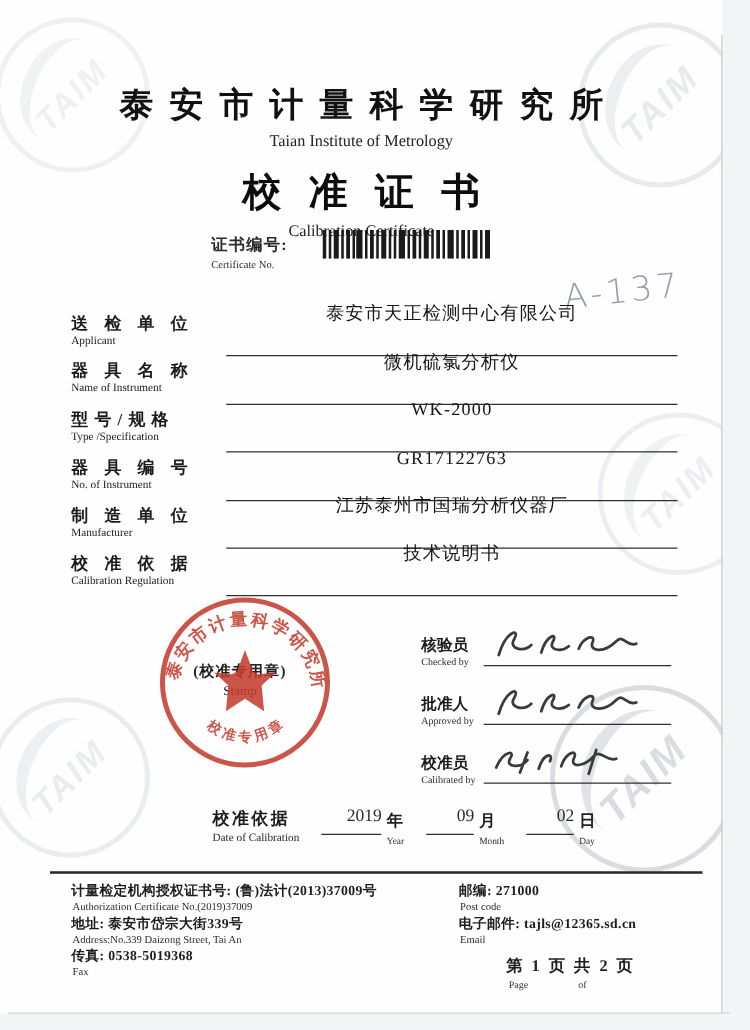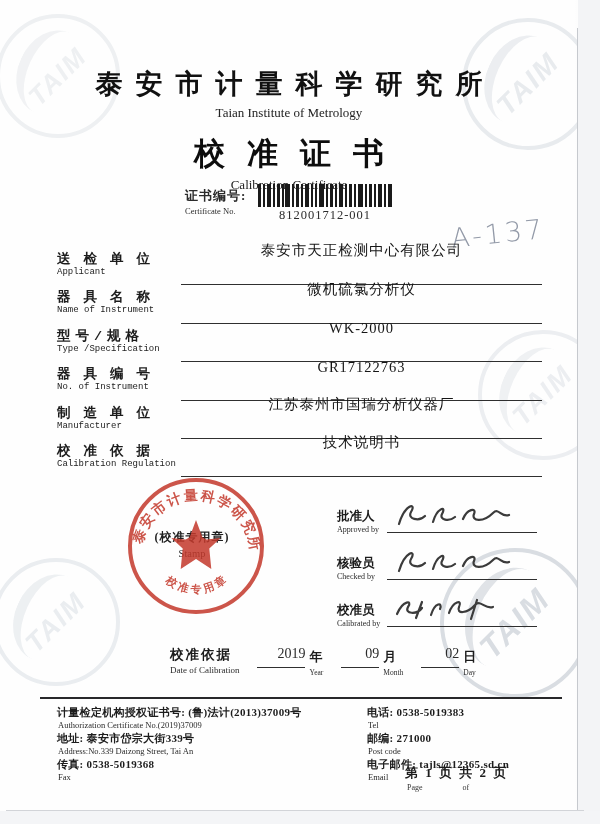--- a/index.html
+++ b/index.html
@@ -27,35 +27,35 @@
     font-weight:bold; font-style:italic; transform:rotate(-45deg); letter-spacing:2px; }
 
   
   .hdr { position:absolute; top:66px; left:0; width:578px; text-align:center; }
   .hdr-cn { font-size:27px; font-weight:bold; letter-spacing:13px; padding-left:13px; color:#111; }
   .hdr-en { font-size:13px; margin-top:3px; color:#222; }
   .title-cn { font-size:31px; font-weight:bold; letter-spacing:22px; padding-left:22px; margin-top:12px; color:#0d0d0d; }
   .title-en { font-size:13px; margin-top:2px; color:#222; }
 
   
-  .certno-label { position:absolute; left:185px; top:187px; }
+  .certno-label { position:absolute; left:169px; top:187px; }
   .certno-label-cn { font-size:13px; font-weight:bold; letter-spacing:1px; }
   .certno-label-en { font-size:8.5px; margin-top:1px; }
   .barcode-wrap { position:absolute; left:258px; top:184px; width:134px; text-align:center; }
   .barcode-wrap svg { display:block; }
   .barcode-num { font-size:12.5px; letter-spacing:1px; margin-top:1px; }
 
   .hand-note { position:absolute; left:451px; top:217px; width:110px;
     font-family:"DejaVu Sans",sans-serif; font-weight:300; font-size:27px;
     color:#939aa8; transform:rotate(-6deg); letter-spacing:3px; }
 
   
   .fields { position:absolute; top:247px; left:57px; width:485px; }
   .frow { display:flex; height:38.4px; align-items:stretch; }
-  .flabel { width:124px; padding-top:3px;font-family:Liberation Mono, monospace; }
+  .flabel { width:124px; padding-top:3px; }
   .flabel-cn { font-size:13.5px; font-weight:bold; letter-spacing:13px; white-space:nowrap; color:#1c1c1c; }
   .frow:nth-child(3) .flabel-cn { letter-spacing:5px; }
   .flabel-en { font-size:9px; color:#222; margin-top:-1px; }
   .fvalue { flex:1; border-bottom:1.6px solid #2f2f2f; display:flex; align-items:flex-end; justify-content:center;
     font-size:14.5px; letter-spacing:1px; padding-bottom:24px; color:#151515; }
 
   
   .stamp-box { position:absolute; left:121px; top:471px; width:150px; height:150px; }
   .stamp-overlay { position:absolute; left:4px; top:58px; width:134px; text-align:center; color:#1f1f1f; }
   .stamp-overlay-cn { font-size:12px; font-weight:bold; letter-spacing:1px; }
@@ -163,21 +163,20 @@
         <rect x="96" y="0" width="2" height="23"></rect>
           <rect x="100" y="0" width="5" height="23"></rect>
         <rect x="107" y="0" width="2" height="23"></rect>
           <rect x="111" y="0" width="3" height="23"></rect>
         <rect x="116" y="0" width="2" height="23"></rect>
           <rect x="120" y="0" width="4" height="23"></rect>
         <rect x="126" y="0" width="2" height="23"></rect>
           <rect x="130" y="0" width="4" height="23"></rect>
       </g>
     </svg>
-    <div class="barcode-num">812001712-001</div>
   </div>
 
   <div class="hand-note">A-137</div>
 
   <div class="fields">
     <div class="frow">
       <div class="flabel">
         <div class="flabel-cn">送检单位</div>
         <div class="flabel-en">Applicant</div>
       </div>
@@ -235,33 +234,33 @@
       <path id="sealBottom" d="M 40,106 A 46,46 0 0 0 110,106" fill="none"></path>
       <text font-size="11" fill="#c43a2d" font-weight="bold" letter-spacing="3">
         <textPath href="#sealBottom" startOffset="8%">校准专用章</textPath>
       </text>
     </svg>
   </div>
 
   <div class="sigs">
     <div class="sigrow">
       <div class="siglabel">
-        <div class="siglabel-cn">批准人</div>
-        <div class="siglabel-en">Approved by</div>
+        <div class="siglabel-cn">核验员</div>
+        <div class="siglabel-en">Checked by</div>
       </div>
       <div class="sigline">
         <svg class="sig-svg" width="130" height="36" viewBox="0 0 130 36">
           <path d="M10 28 C16 8, 28 6, 22 16 C18 23, 30 26, 36 20 M44 26 C48 12, 58 9, 53 18 C50 24, 60 26, 66 21 M74 23 C78 13, 88 11, 85 18 C82 25, 94 27, 104 17 C110 11, 112 22, 120 19" fill="none" stroke="#3b3b3b" stroke-width="2.2" stroke-linecap="round"></path>
         </svg>
       </div>
     </div>
     <div class="sigrow">
       <div class="siglabel">
-        <div class="siglabel-cn">核验员</div>
-        <div class="siglabel-en">Checked by</div>
+        <div class="siglabel-cn">批准人</div>
+        <div class="siglabel-en">Approved by</div>
       </div>
       <div class="sigline">
         <svg class="sig-svg" width="130" height="36" viewBox="0 0 130 36">
           <path d="M10 28 C16 8, 28 6, 22 16 C18 23, 30 26, 36 20 M44 26 C48 12, 58 9, 53 18 C50 24, 60 26, 66 21 M74 23 C78 13, 88 11, 85 18 C82 25, 94 27, 104 17 C110 11, 112 22, 120 19" fill="none" stroke="#3b3b3b" stroke-width="2.2" stroke-linecap="round"></path>
         </svg>
       </div>
     </div>
     <div class="sigrow">
       <div class="siglabel">
         <div class="siglabel-cn">校准员</div>
@@ -307,24 +306,20 @@
       <div class="fpair">
         <div class="fpair-cn">地址: 泰安市岱宗大街339号</div>
         <div class="fpair-en">Address:No.339 Daizong Street, Tai An</div>
       </div>
       <div class="fpair">
         <div class="fpair-cn">传真: 0538-5019368</div>
         <div class="fpair-en">Fax</div>
       </div>
     </div>
     <div class="fcol-right">
-      <div class="fpair">
-        <div class="fpair-cn">电话: 0538-5019383</div>
-        <div class="fpair-en">Tel</div>
-      </div>
       <div class="fpair">
         <div class="fpair-cn">邮编: 271000</div>
         <div class="fpair-en">Post code</div>
       </div>
       <div class="fpair">
         <div class="fpair-cn">电子邮件: tajls@12365.sd.cn</div>
         <div class="fpair-en">Email</div>
       </div>
     </div>
   </div>

